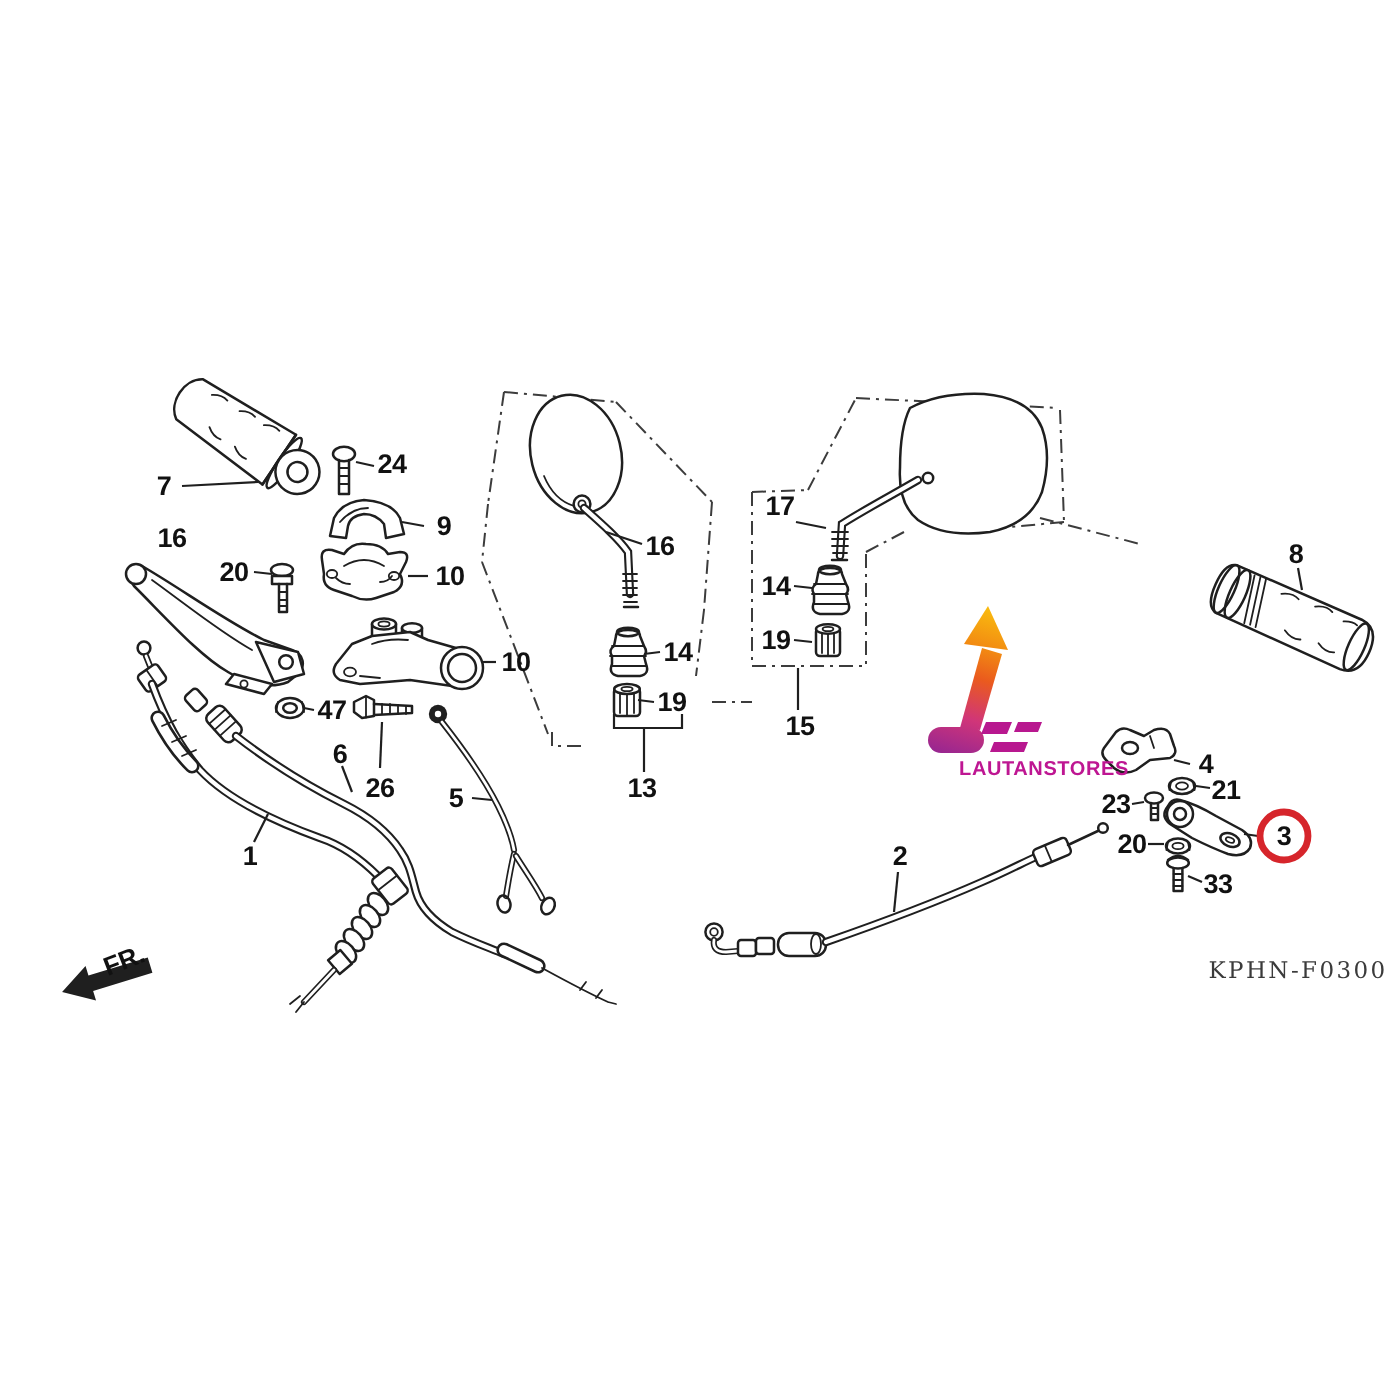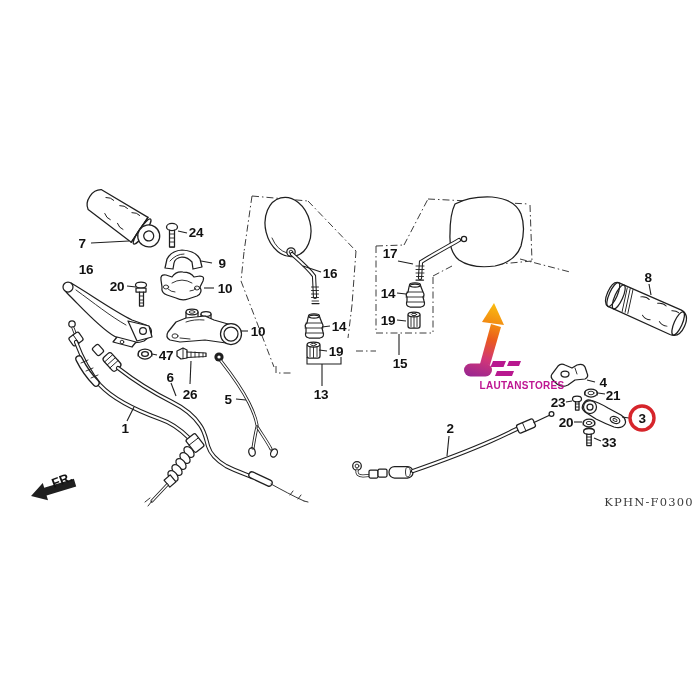--- a/index.html
+++ b/index.html
@@ -15,21 +15,21 @@
   .cout{stroke:#1f1f1f;stroke-width:4.2;fill:none;stroke-linecap:round;}
   .cin{stroke:#fff;stroke-width:2.1;fill:none;stroke-linecap:round;}
   .tout{stroke:#1f1f1f;stroke-width:3.1;fill:none;stroke-linecap:round;}
   .tin{stroke:#fff;stroke-width:1.4;fill:none;stroke-linecap:round;}
   .sout{stroke:#1f1f1f;stroke-width:7.6;fill:none;stroke-linecap:round;}
   .sin{stroke:#fff;stroke-width:5;fill:none;stroke-linecap:round;}
   .lbl{position:absolute;transform:translate(-50%,-50%);font-weight:700;font-size:13.5px;
        color:#111;letter-spacing:-.3px;white-space:nowrap;}
   .brand{position:absolute;left:500px;top:385px;transform:translate(-50%,-50%);
          font-weight:700;font-size:10px;letter-spacing:.3px;color:#be1692;white-space:nowrap;padding-left:44px;}
-  .code{position:absolute;left:649px;top:502px;transform:translate(-50%,-50%);
+  .code{position:absolute;left:649px;top:485px;transform:translate(-50%,-50%);
         font-family:"DejaVu Serif",serif;font-size:11.5px;color:#3b3b3b;
         letter-spacing:1.2px;white-space:nowrap;}
   .fr{position:absolute;left:62px;top:480px;transform:translate(-50%,-50%) rotate(-21deg);
       font-weight:800;font-size:13px;color:#111;}
 </style>
 </head>
 <body>
 
 <div class="stage">
 <svg width="700" height="700" viewBox="0 0 700 700">

